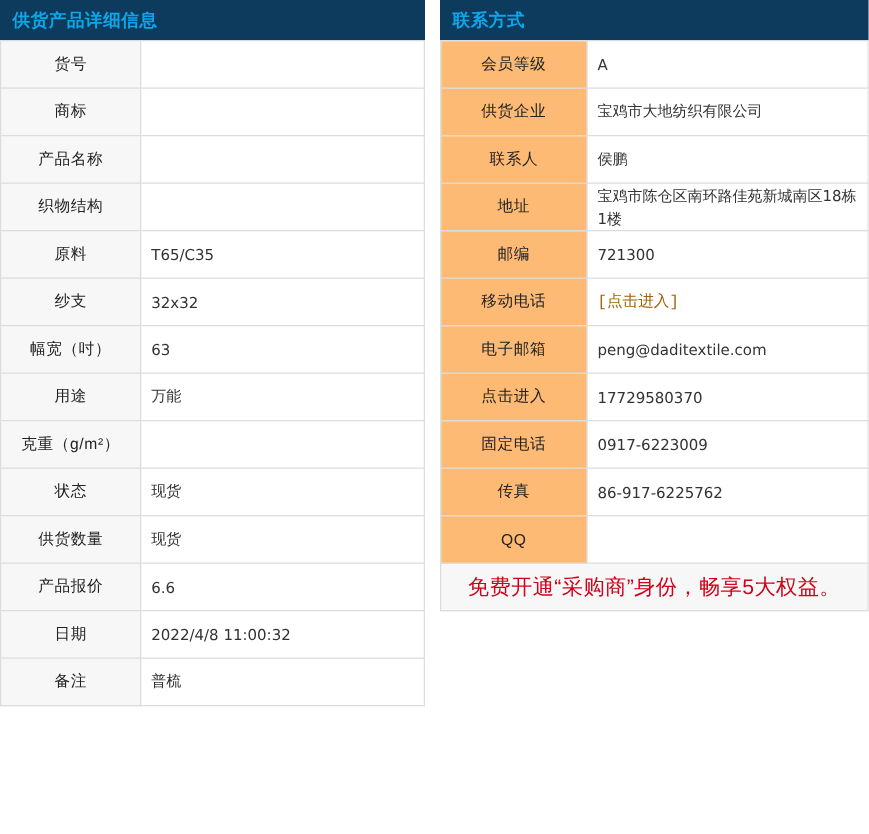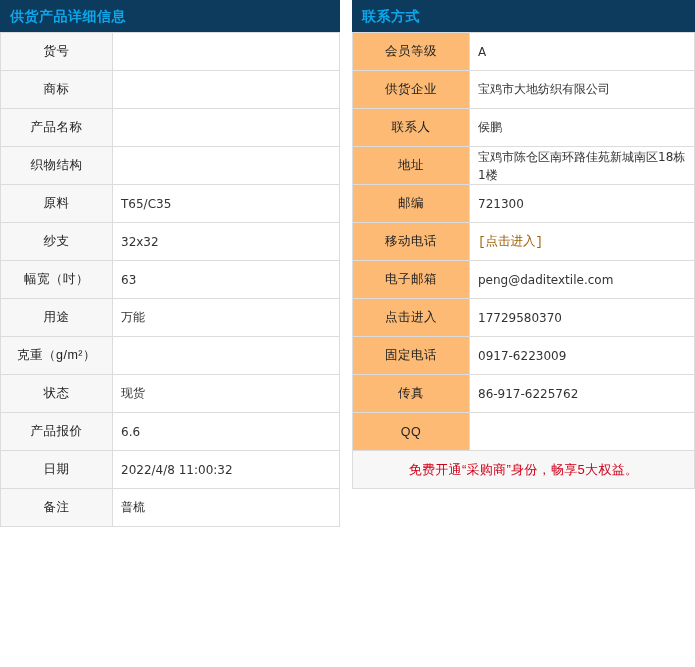--- a/index.html
+++ b/index.html
@@ -81,21 +81,21 @@
     text-decoration: none;
     font-family: Liberation Mono, monospace;
   }
   .note-row td {
     background: #f7f7f7;
     text-align: center;
     height: 38px;
   }
   .note-text {
     color: #d0021b;
-    font-size: 13px;
+    font-size: 17px;
     letter-spacing: 0.3px;
   }
 </style>
 </head>
 <body>
 
 <div class="page">
 
   <div class="panel panel-left">
     <div class="panel-header">供货产品详细信息</div>
@@ -135,20 +135,24 @@
         </tr>
         <tr>
           <td class="label">克重（g/m²）</td>
           <td class="value"></td>
         </tr>
         <tr>
           <td class="label">状态</td>
           <td class="value">现货</td>
         </tr>
         <tr>
+          <td class="label">供货数量</td>
+          <td class="value">现货</td>
+        </tr>
+        <tr>
           <td class="label">产品报价</td>
           <td class="value">6.6</td>
         </tr>
         <tr>
           <td class="label">日期</td>
           <td class="value">2022/4/8 11:00:32</td>
         </tr>
         <tr>
           <td class="label">备注</td>
           <td class="value">普梳</td>

